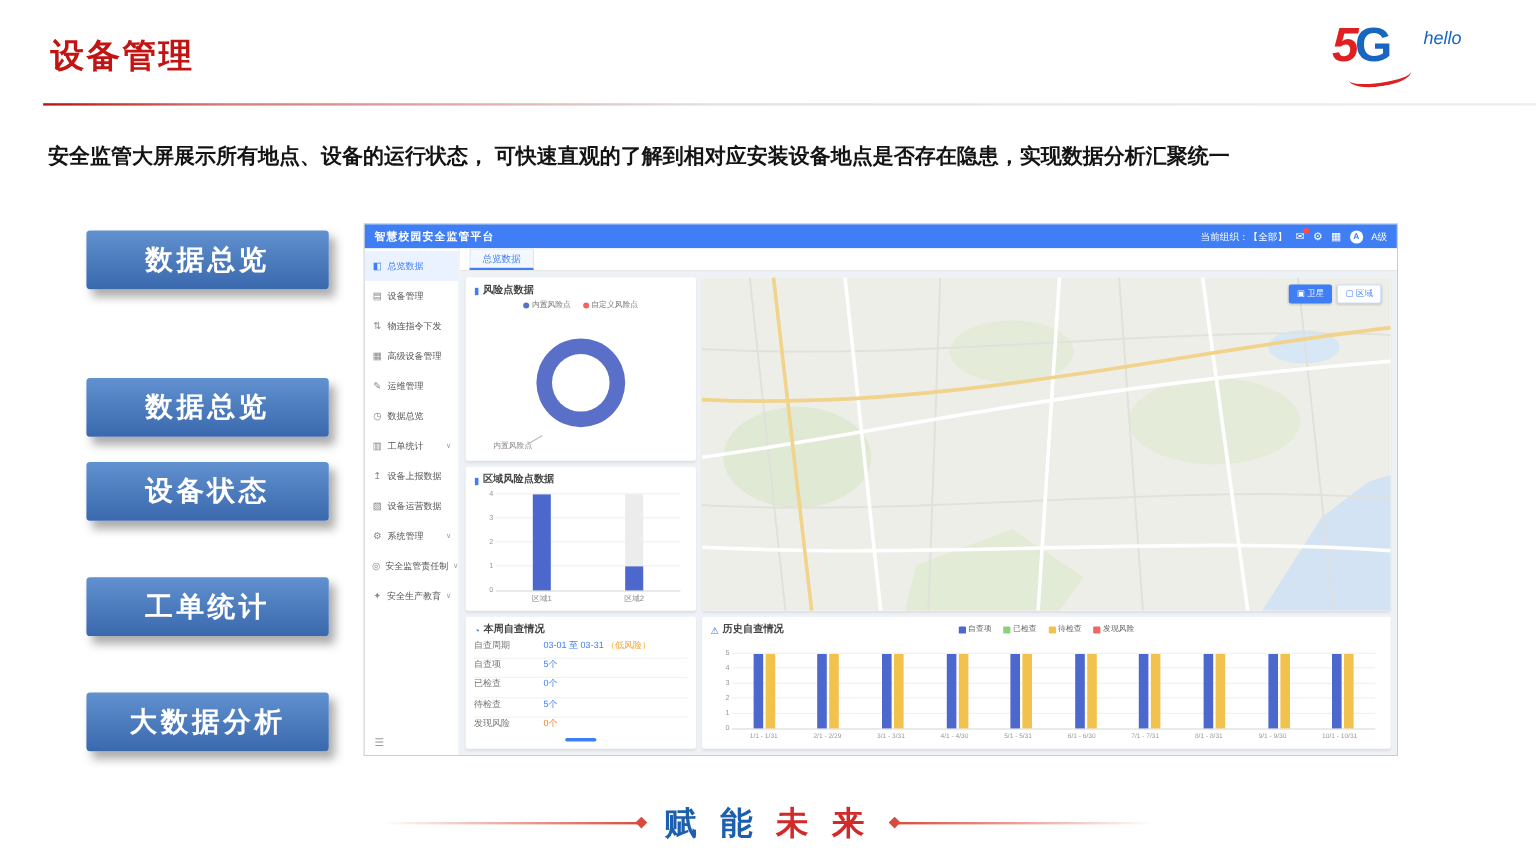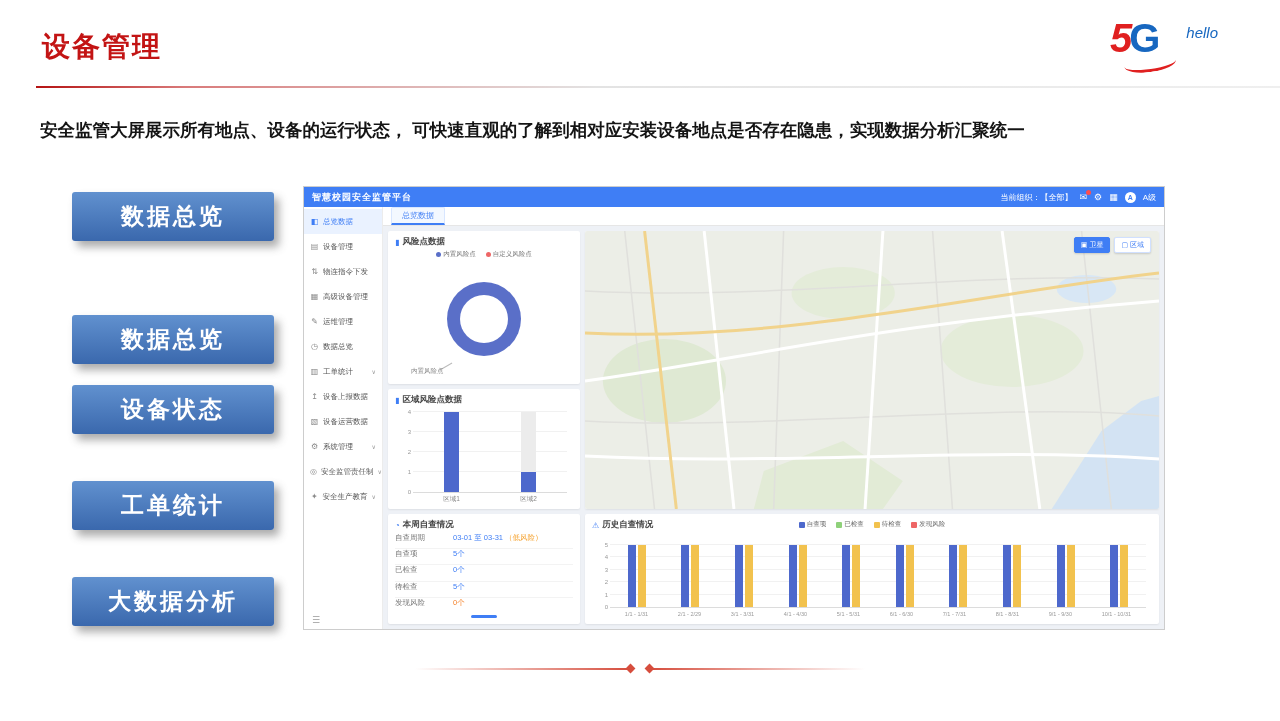--- a/index.html
+++ b/index.html
@@ -433,14 +433,15 @@
             </div>
         </div>
 
       </div>
     </div>
   </div>
 </div>
 
 <div class="footer">
   <span class="f-line"></span>
+  <span class="f-text"><span class="f-blue">赋 能</span> <span class="f-red">未 来</span></span>
   <span class="f-line right"></span>
 </div>
 
 </body></html>

